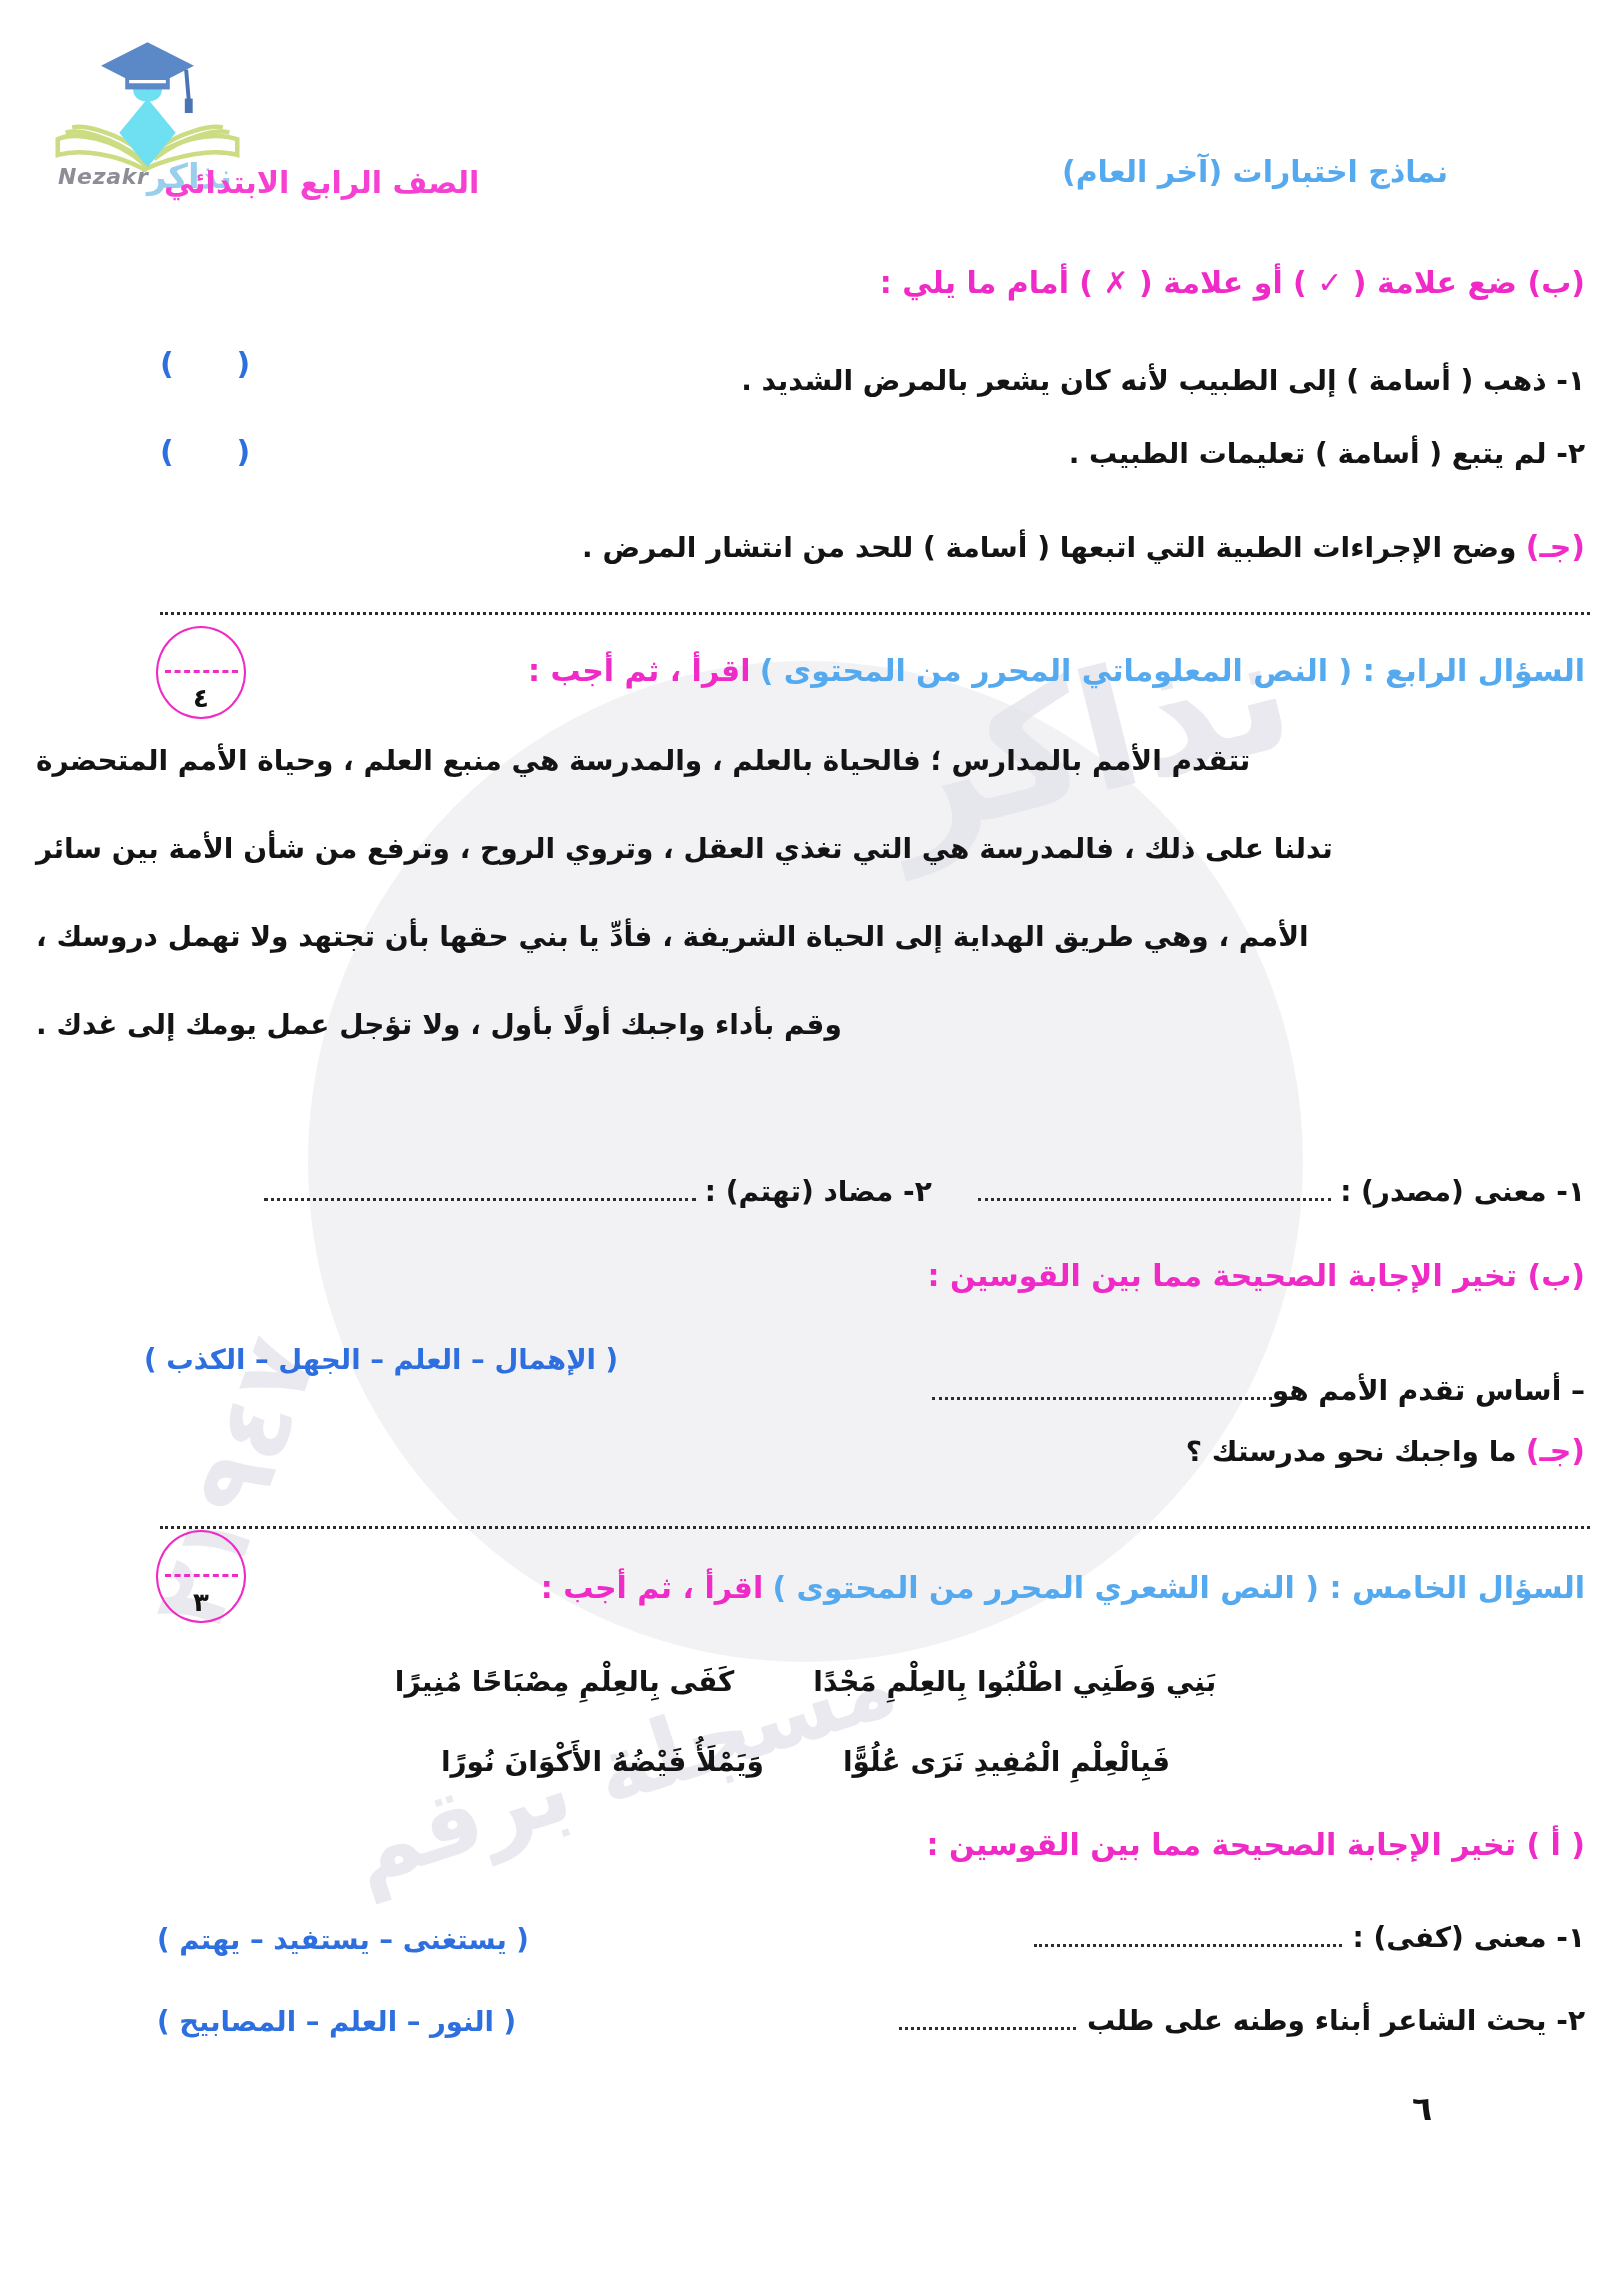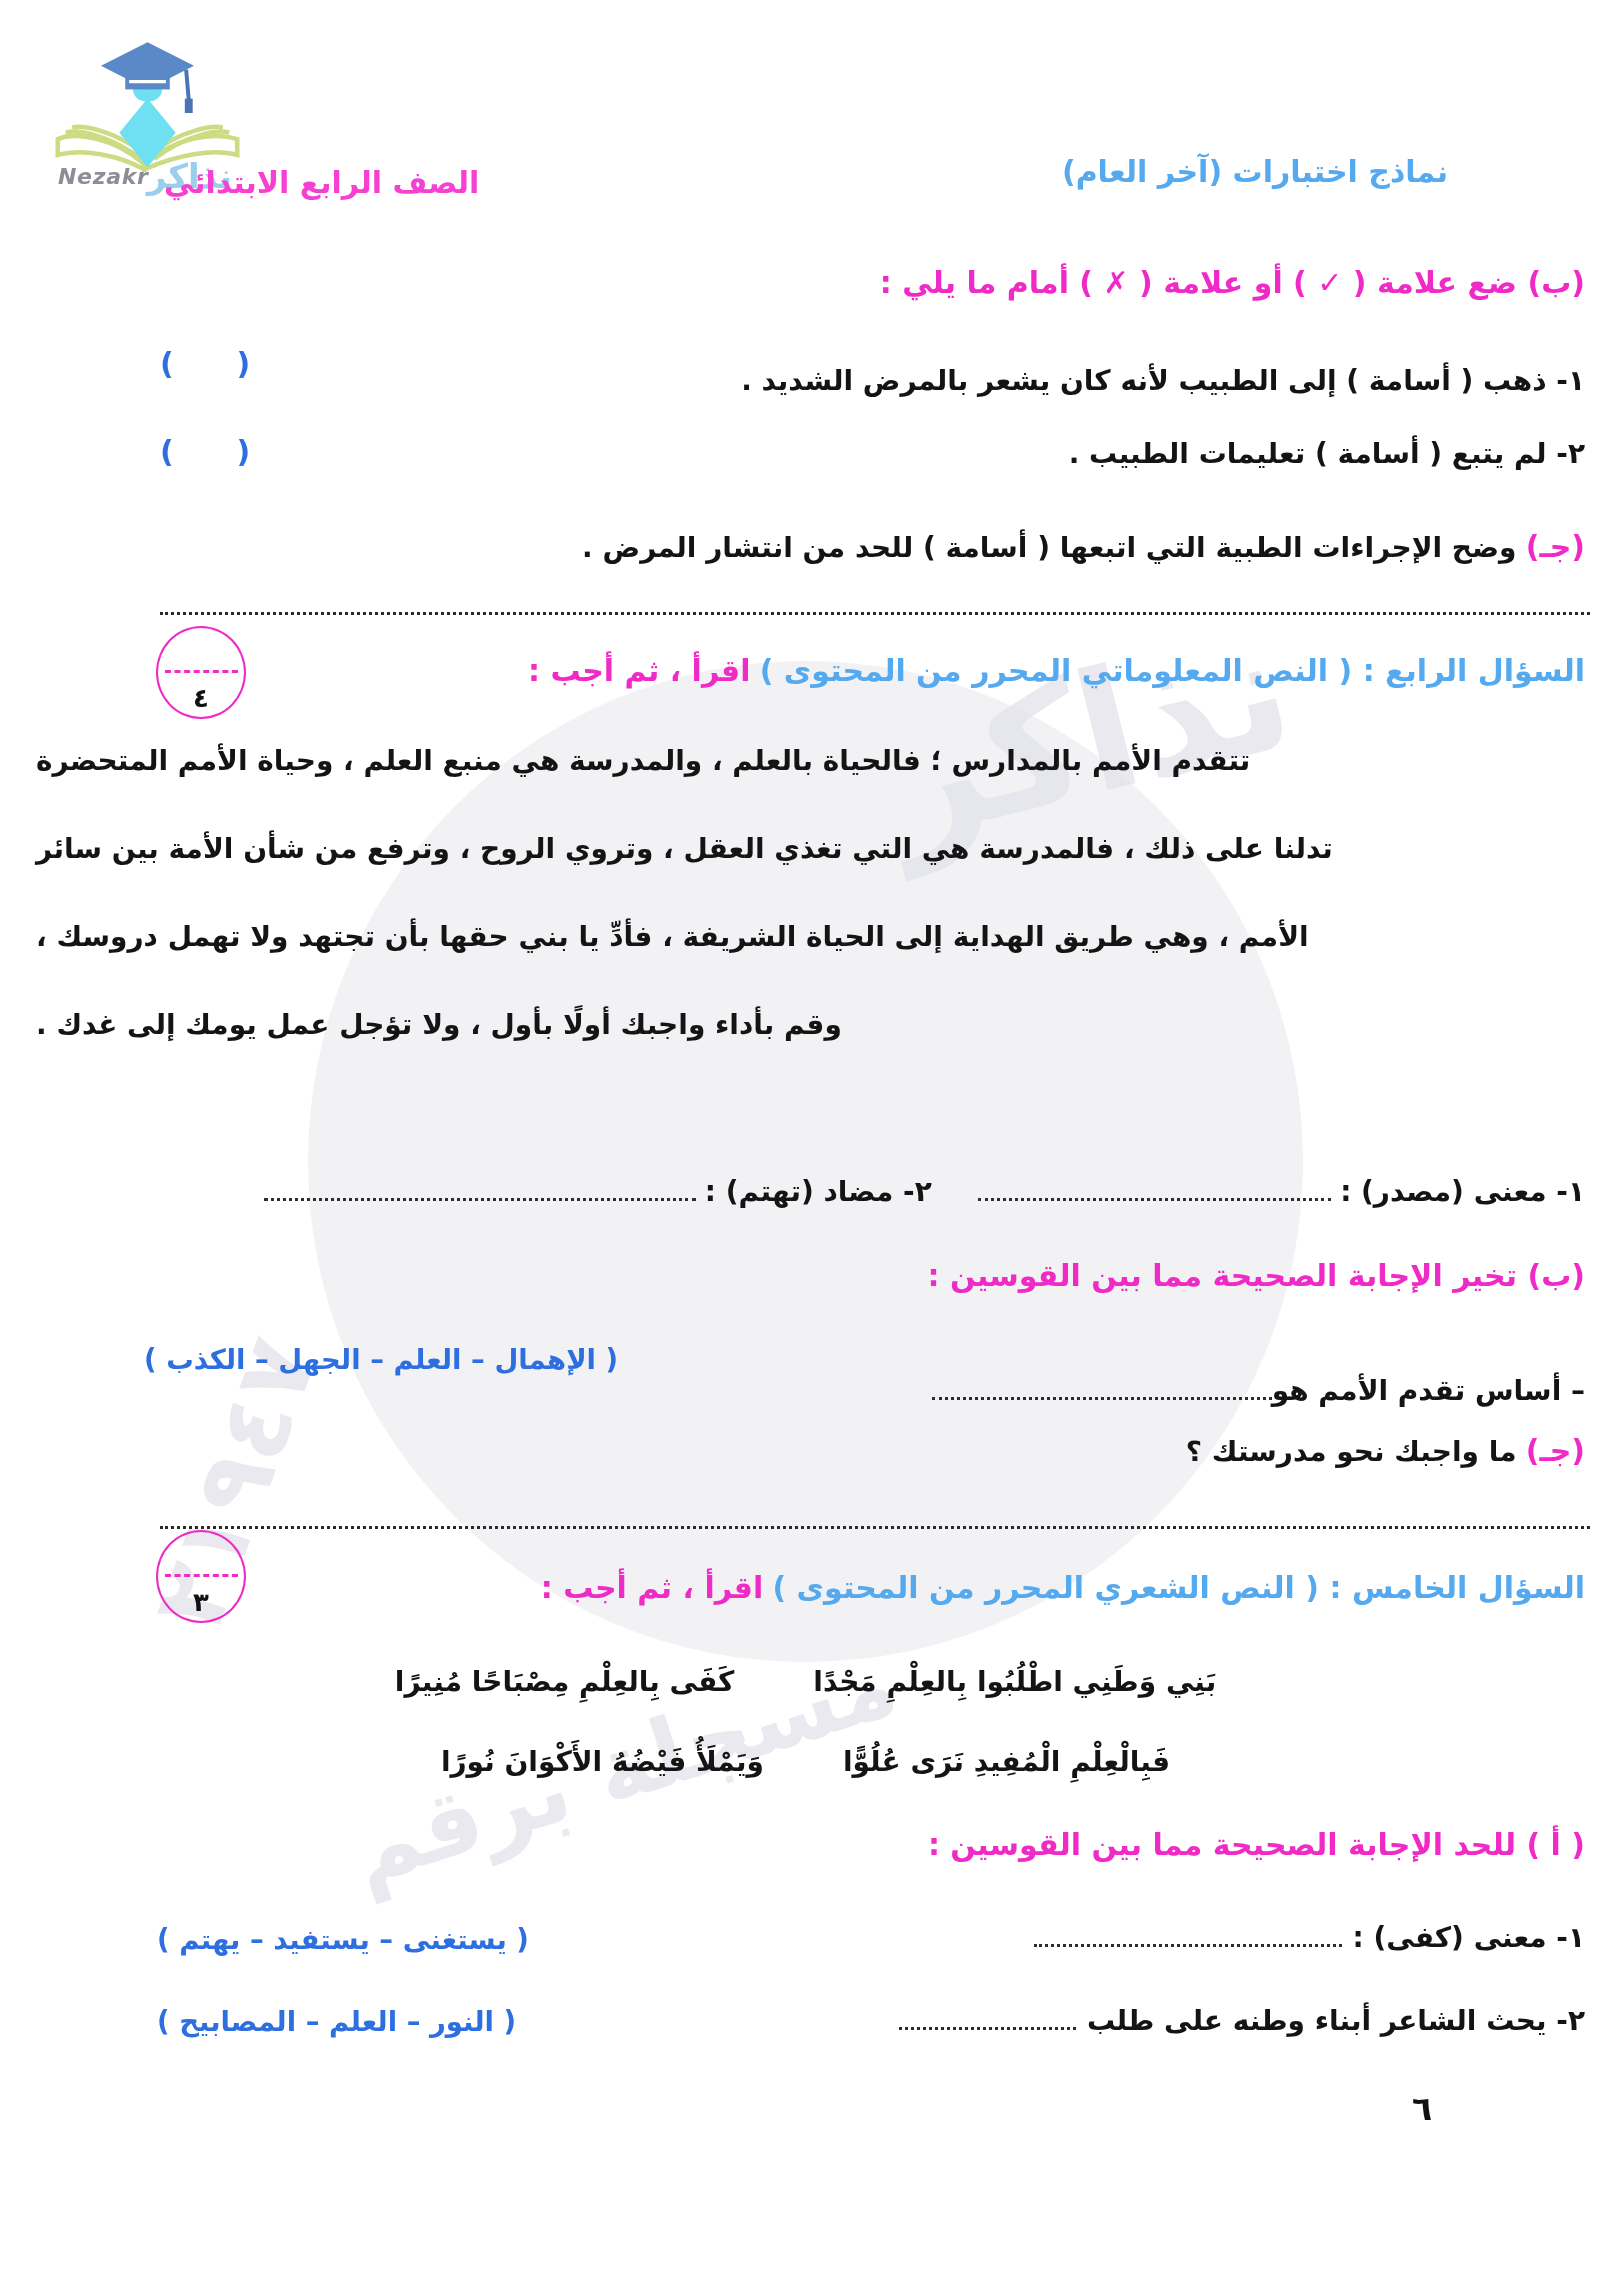--- a/index.html
+++ b/index.html
@@ -156,21 +156,21 @@
     <div class="verse-row">
       <span class="verse">بَنِي وَطَنِي اطْلُبُوا بِالعِلْمِ مَجْدًا</span>
       <span class="verse">كَفَى بِالعِلْمِ مِصْبَاحًا مُنِيرًا</span>
     </div>
     <div class="verse-row">
       <span class="verse">فَبِالْعِلْمِ الْمُفِيدِ نَرَى عُلُوًّا</span>
       <span class="verse">وَيَمْلَأُ فَيْضُهُ الأَكْوَانَ نُورًا</span>
     </div>
   </div>
 
-  <div class="layer h-pink nowrap" style="right:38px;top:1827px;">( أ ) للحد الإجابة الصحيحة مما بين القوسين :</div>
+  <div class="layer h-pink nowrap" style="right:38px;top:1827px;">( أ ) تخير الإجابة الصحيحة مما بين القوسين :</div>
 
   <div class="layer inline-row" style="right:38px;top:1921px;gap:0;">
     <span class="body-line nowrap">١- معنى (كفى) :</span>
     <span class="dots" style="width:308px;margin-right:10.5px;"></span>
   </div>
   <div class="layer opt-blue nowrap" style="left:157px;top:1923px;">( يستغنى – يستفيد – يهتم )</div>
 
   <div class="layer inline-row" style="right:38px;top:2004px;gap:0;">
     <span class="body-line nowrap">٢- يحث الشاعر أبناء وطنه على طلب</span>
     <span class="dots" style="width:177px;margin-right:10.5px;"></span>

